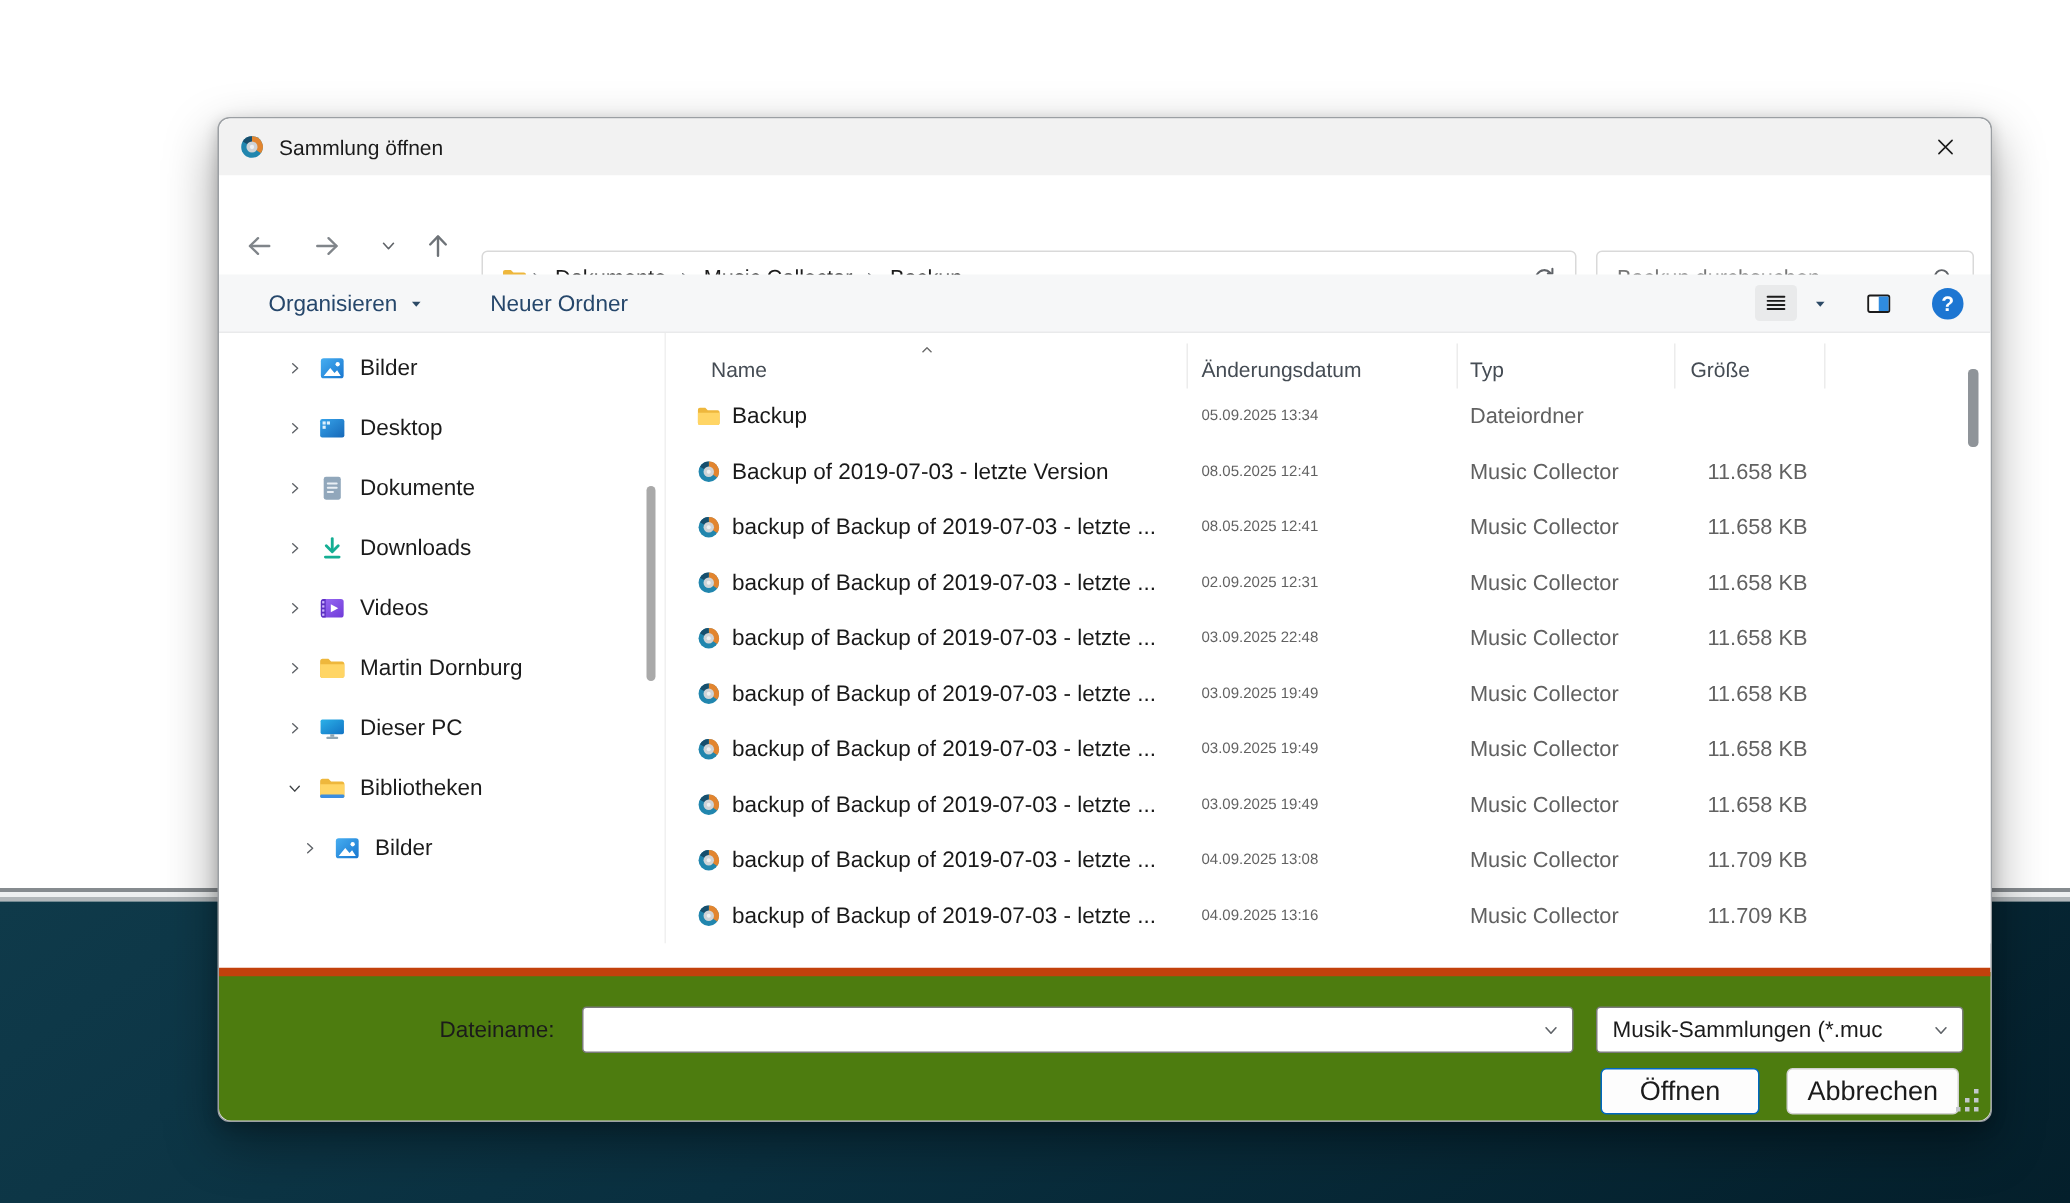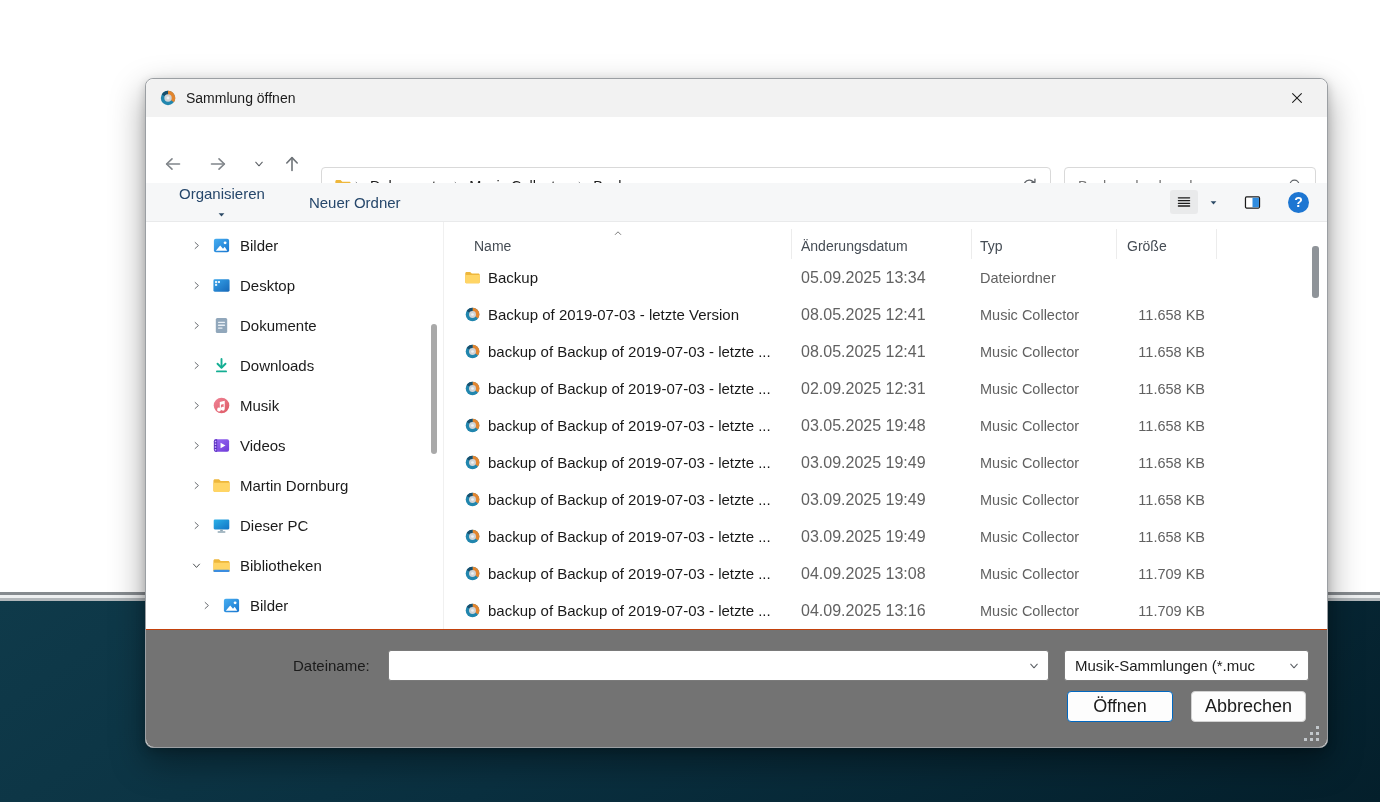--- a/index.html
+++ b/index.html
@@ -39,21 +39,21 @@
   .searchbox{position:absolute;left:918px;top:50px;width:252px;height:37px;background:#fff;
     border:1px solid #d9d9d9;border-radius:4px;display:flex;align-items:center;padding:0 11px;}
   .searchbox input{flex:1;border:none;outline:none;font-family:"Liberation Sans",sans-serif;
     font-size:14.5px;color:#1b1b1b;background:transparent;min-width:0;}
   .searchbox input::placeholder{color:#767676;opacity:1;}
 
   
   .toolbar{position:absolute;left:0;top:104px;right:0;height:39px;background:#f6f7f8;
     border-bottom:1px solid #e9eaeb;display:flex;align-items:center;}
   .tool-item{display:flex;align-items:center;gap:7px;color:#26476b;font-size:15px;white-space:nowrap;}
-  .t-organize{margin-left:33px;flex-direction:column;}
+  .t-organize{margin-left:33px;}
   .t-newfolder{margin-left:44px;}
   .tool-right{margin-left:auto;display:flex;align-items:center;margin-right:18px;gap:10px;}
   .t-listview{background:#e9eaeb;border-radius:3px;padding:4px 6px;display:flex;}
   .t-viewdrop{margin-right:14px;}
   .t-preview{margin-right:16px;}
   .help-circle{width:21px;height:21px;border-radius:50%;background:#1d76d2;color:#fff;
     font-size:14px;font-weight:bold;display:flex;align-items:center;justify-content:center;}
 
   
   .main{position:absolute;left:0;top:143px;right:0;bottom:118px;background:#fff;display:flex;overflow:hidden;padding-left:12px;}
@@ -71,28 +71,28 @@
     border-right:1px solid #ececec;position:relative;white-space:nowrap;}
   .hc0{width:348px;padding-left:30px;} .hc1{width:180px;padding-left:9px;}
   .hc2{width:145px;padding-left:8px;} .hc3{width:100px;padding-left:10px;}
   .hc-fill{flex:1;border-right:none;}
   .sort-caret{position:absolute;left:168px;top:-2px;}
   .rows{}
   .frow{display:flex;height:37px;align-items:center;}
   .fc0{width:348px;display:flex;align-items:center;padding-left:20px;overflow:hidden;white-space:nowrap;
     color:#191919;font-size:15px;}
   .fc0 .icon{margin-right:7px;}
-  .fc1{width:180px;padding-left:9px;color:#616161;font-size:16px;white-space:nowrap;}
+  .fc1{width:180px;padding-left:9px;color:#616161;font-size:10px;white-space:nowrap;}
   .fc2{width:145px;padding-left:8px;color:#616161;font-size:14.5px;white-space:nowrap;}
   .fc3{width:100px;padding-right:12px;text-align:right;color:#616161;font-size:14.5px;white-space:nowrap;}
   .list-scroll{position:absolute;right:8px;top:24px;width:7px;height:52px;background:#8f9499;border-radius:3px;}
 
   
-  .footer{position:absolute;left:0;right:0;bottom:0;height:118px;background:#737373;
-    border-top:1px solid #c2410c;border-radius:0 0 8px 8px;}
+  .footer{position:absolute;left:0;right:0;bottom:0;height:102px;background:#4d7c0f;
+    border-top:6px solid #c2410c;border-radius:0 0 8px 8px;}
   .fn-label{position:absolute;left:147px;top:20px;height:31px;line-height:31px;font-size:15px;color:#1b1b1b;}
   .fn-input{position:absolute;left:242px;top:20px;width:661px;height:31px;background:#fff;
     border:1px solid #7a7a7a;border-radius:3px;display:flex;align-items:center;padding:0 8px 0 10px;}
   .fn-input input{flex:1;border:none;outline:none;background:transparent;font-family:"Liberation Sans",sans-serif;font-size:15px;min-width:0;}
   .ft-select{position:absolute;left:918px;top:20px;width:245px;height:31px;background:#fff;
     border:1px solid #7a7a7a;border-radius:3px;display:flex;align-items:center;justify-content:space-between;
     padding:0 8px 0 10px;font-size:15px;color:#1b1b1b;white-space:nowrap;overflow:hidden;}
   .btn{position:absolute;top:61px;height:31px;background:#fdfdfd;border-radius:4px;font-size:18px;color:#1b1b1b;
     display:flex;align-items:center;justify-content:center;font-family:"Liberation Sans",sans-serif;}
   .btn-open{left:921px;width:106px;border:1px solid #0067c0;}
@@ -335,42 +335,20 @@
             <span class="tree-chev">
               <span class="icon i11">
                 <svg viewBox="0 0 20 20" fill="none" stroke="#5f6368" stroke-width="1.7" stroke-linecap="round" stroke-linejoin="round">
                   <path d="M7.5 4.5l6 5.5-6 5.5"></path>
                 </svg>
               </span>
             </span>
             <span class="icon i19 tree-ico">
               <svg viewBox="0 0 20 20">
                 <defs>
-                  <linearGradient id="mg" x1="0" y1="0" x2="1" y2="1">
-                    <stop offset="0" stop-color="#f08598"></stop>
-                    <stop offset="1" stop-color="#dd5762"></stop>
-                  </linearGradient>
-                </defs>
-                <circle cx="10" cy="10" r="8.2" fill="url(#mg)"></circle>
-                <path d="M13.4 5l-5.2 1.4v6a2 2 0 1 0 1.2 1.85V9.2l2.8-.75v3.1a2 2 0 1 0 1.2 1.85z" fill="#fff"></path>
-              </svg>
-            </span>
-            <span class="tree-label">Musik</span>
-          </div>
-          <div class="tree-item">
-            <span class="tree-chev">
-              <span class="icon i11">
-                <svg viewBox="0 0 20 20" fill="none" stroke="#5f6368" stroke-width="1.7" stroke-linecap="round" stroke-linejoin="round">
-                  <path d="M7.5 4.5l6 5.5-6 5.5"></path>
-                </svg>
-              </span>
-            </span>
-            <span class="icon i19 tree-ico">
-              <svg viewBox="0 0 20 20">
-                <defs>
                   <linearGradient id="vg" x1="0" y1="0" x2="1" y2="1">
                     <stop offset="0" stop-color="#9a6cf4"></stop>
                     <stop offset="1" stop-color="#6f3ad8"></stop>
                   </linearGradient>
                 </defs>
                 <rect x="2" y="3.5" width="16" height="13" rx="2" fill="url(#vg)"></rect>
                 <path d="M2 5.5c0-1.1.9-2 2-2h1.4v13H4c-1.1 0-2-.9-2-2z" fill="#5b2fc0"></path>
                 <g fill="#cdb6ff">
                   <rect x="2.9" y="5" width="1.6" height="1.6"></rect>
                   <rect x="2.9" y="7.9" width="1.6" height="1.6"></rect>
@@ -555,21 +533,21 @@
                   <svg viewBox="0 0 20 20">
                     <circle cx="10" cy="10" r="8" fill="#2186ae"></circle>
                     <path d="M10 2a8 8 0 0 1 6.6 12.6L10 10z" fill="#e2852f"></path>
                     <path d="M10 2a8 8 0 0 0-6.9 4L10 10z" fill="#174f6d"></path>
                     <circle cx="10" cy="10" r="4.1" fill="#cfd3d6"></circle>
                     <circle cx="10" cy="10" r="1.6" fill="#eef1f2"></circle>
                   </svg>
                 </span>
                 <span>backup of Backup of 2019-07-03 - letzte ...</span>
               </div>
-              <div class="fc1">03.05.2025 19:48</div>
+              <div class="fc1">03.09.2025 22:48</div>
               <div class="fc2">Music Collector</div>
               <div class="fc3">11.658 KB</div>
             </div>
             <div class="frow">
               <div class="fc0">
                 <span class="icon i17">
                   <svg viewBox="0 0 20 20">
                     <circle cx="10" cy="10" r="8" fill="#2186ae"></circle>
                     <path d="M10 2a8 8 0 0 1 6.6 12.6L10 10z" fill="#e2852f"></path>
                     <path d="M10 2a8 8 0 0 0-6.9 4L10 10z" fill="#174f6d"></path>

